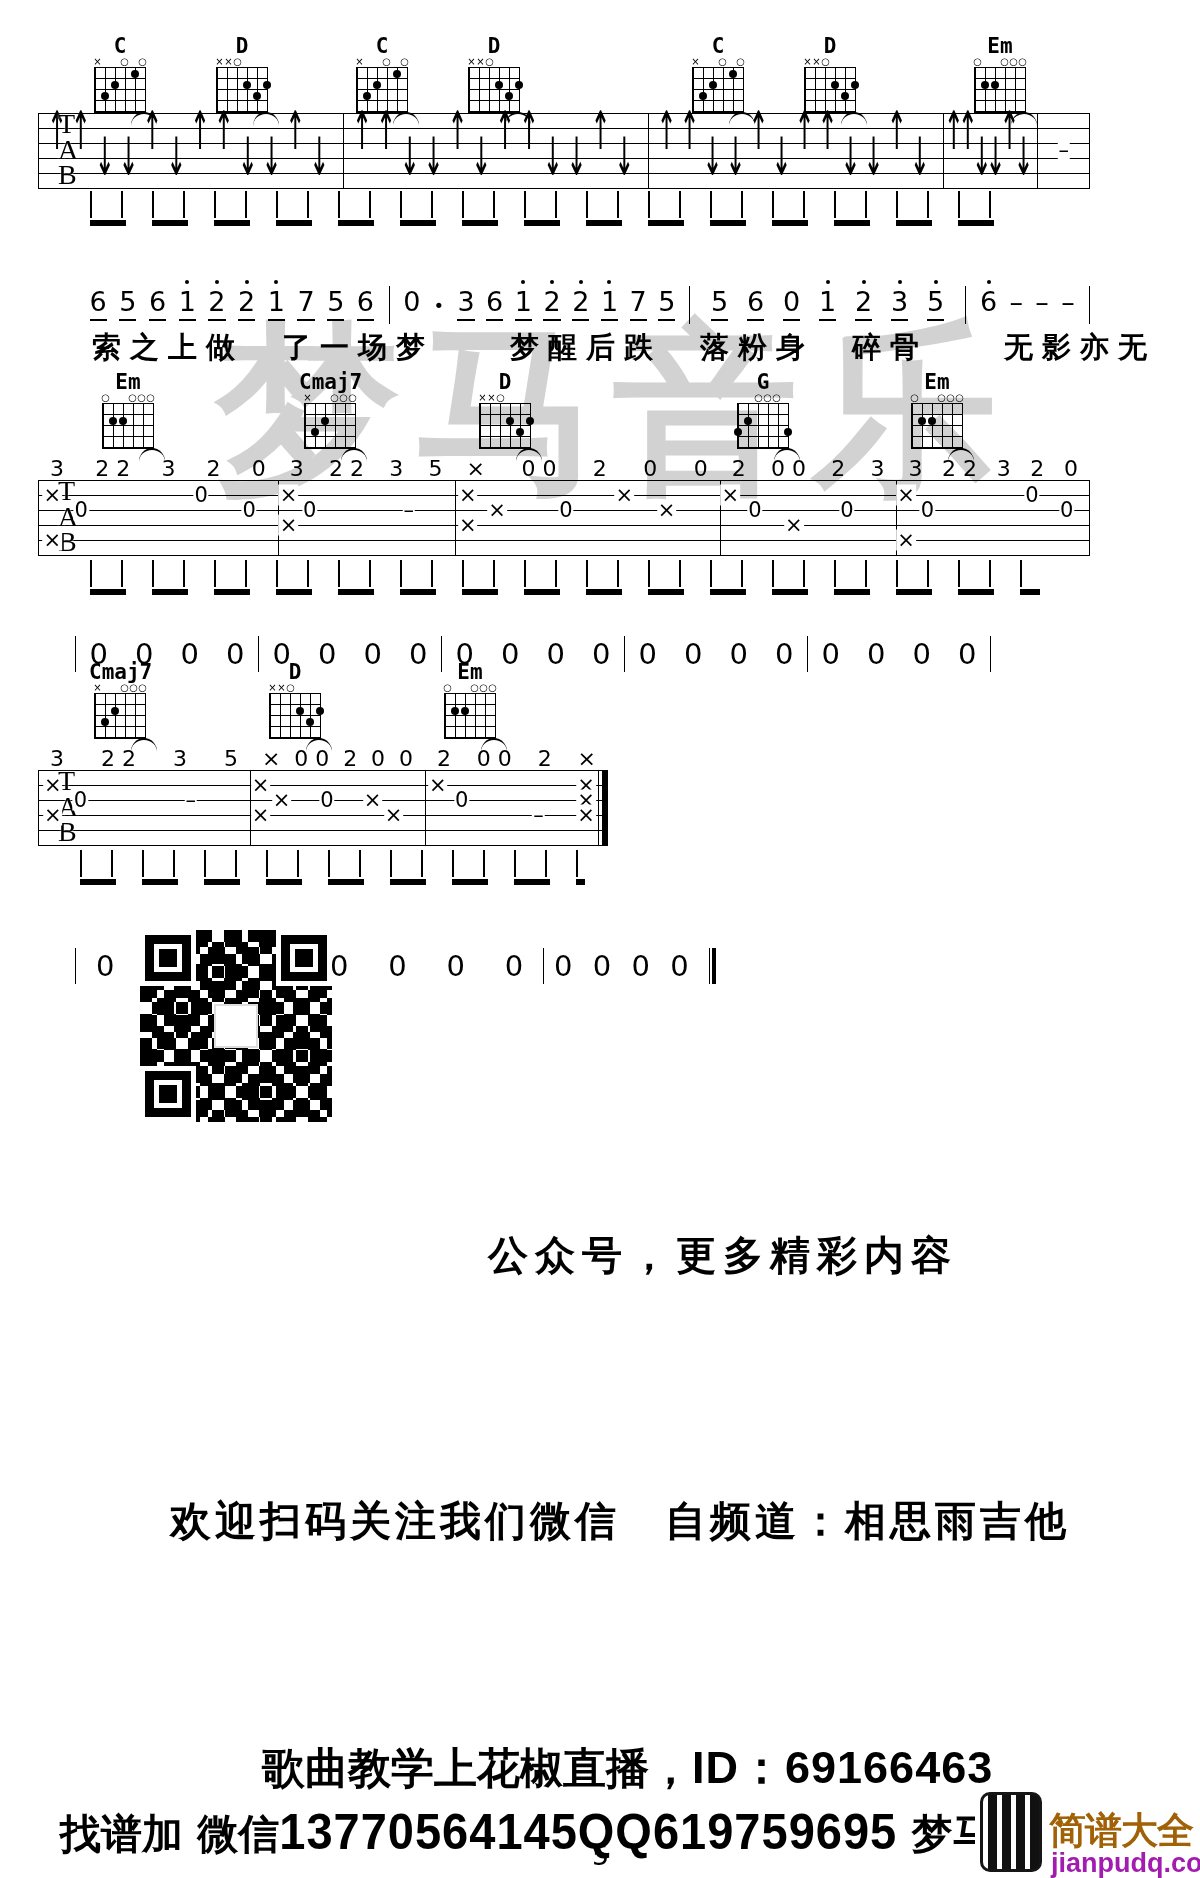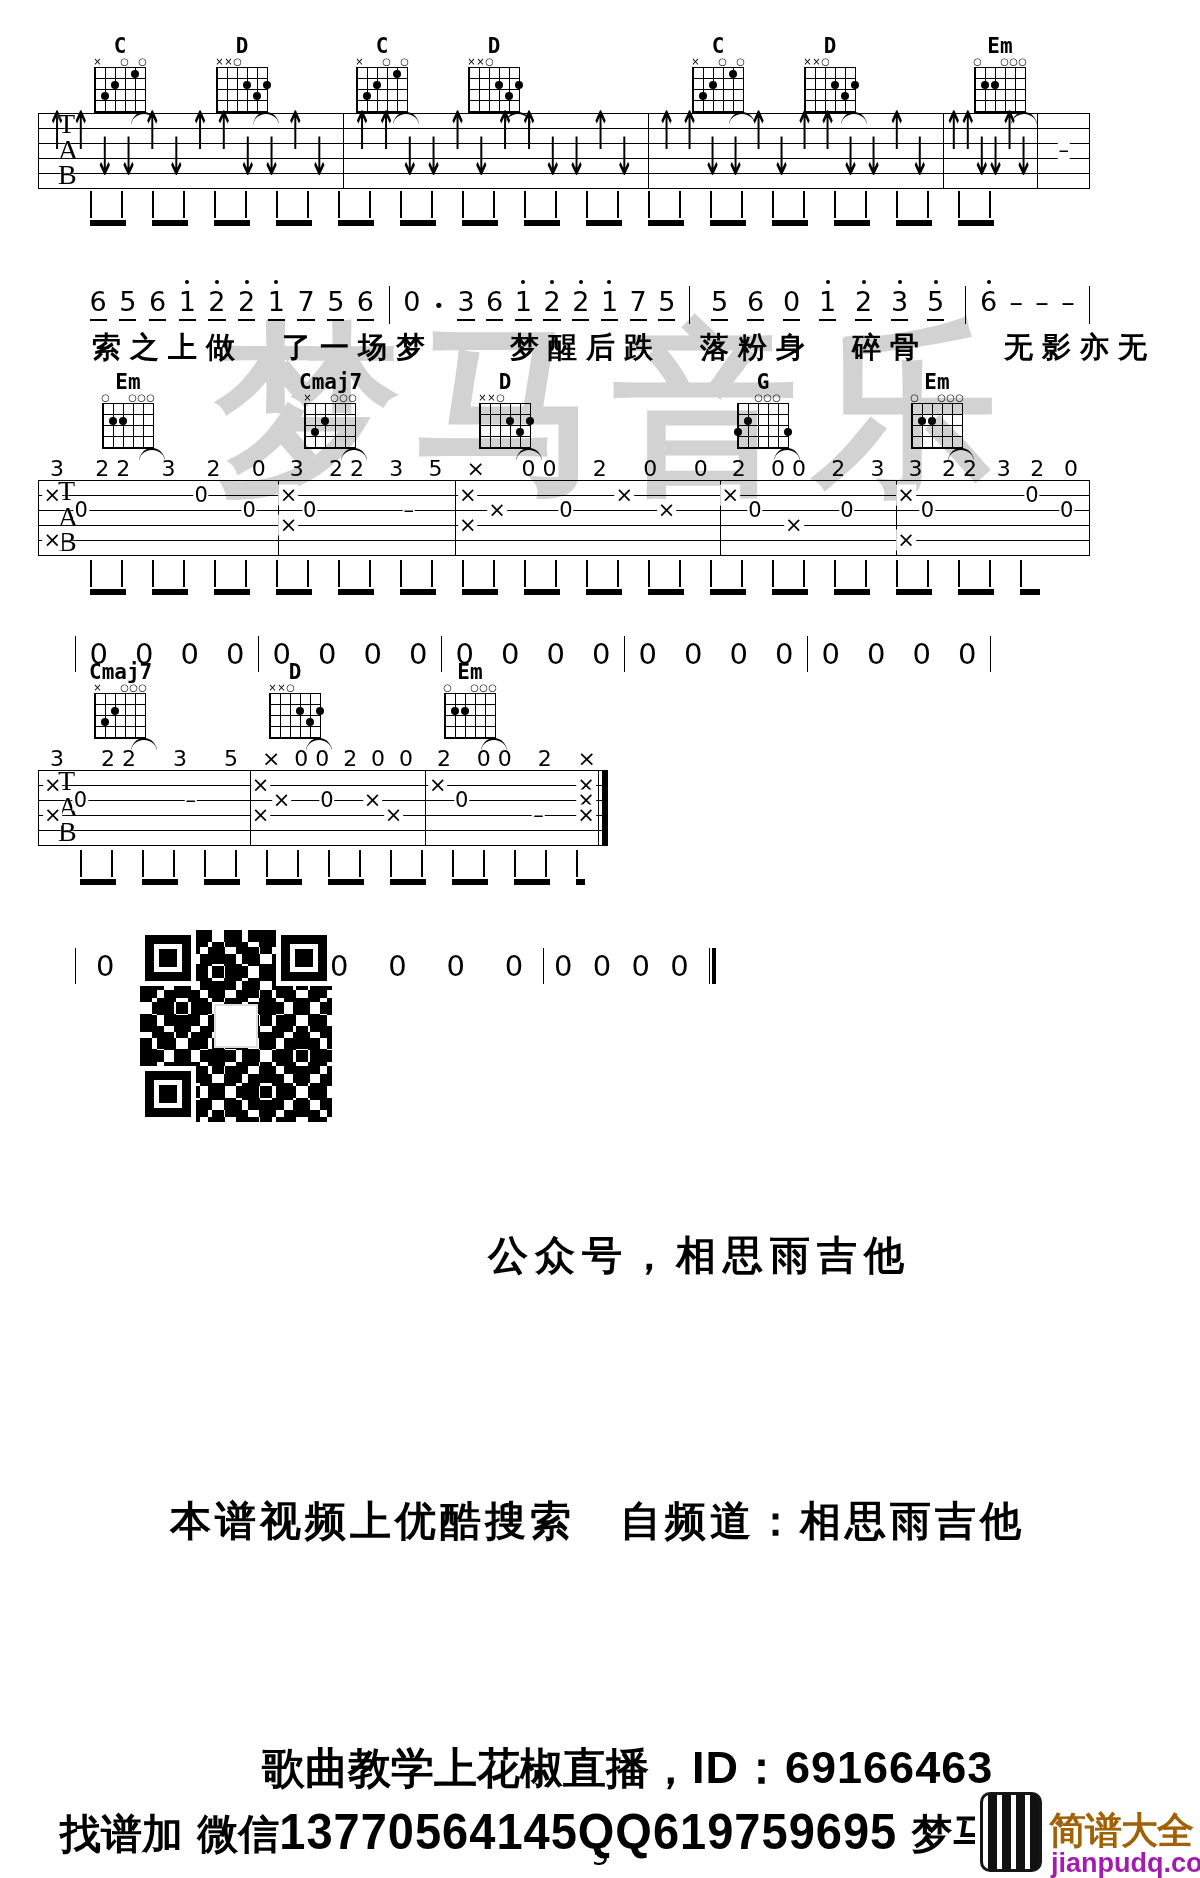--- a/index.html
+++ b/index.html
@@ -589,23 +589,23 @@
 
   <div class="lyr" style="left:92px;top:328px;">索之上做　了一场梦　　梦醒后跌　落粉身　碎骨　　无影亦无　　踪</div>
 
   <div class="qr">
     <div class="f tl"></div>
     <div class="f tr"></div>
     <div class="f bl"></div>
     <div class="ctr"></div>
   </div>
 
-  <div class="qrline callig" style="top:1228px;">公众号，相思雨吉他</div>
-
-  <div class="vline callig">本谱视频上优酷搜索　自频道：相思雨吉他</div>
+  <div class="qrline callig" style="top:1228px;">公众号，更多精彩内容</div>
+
+  <div class="vline callig">欢迎扫码关注我们微信　自频道：相思雨吉他</div>
 
   <div class="tline"><span class="callig">歌曲教学上花椒直播，</span><span class="num">ID：69166463</span></div>
 
   <div class="cline"><span class="callig">找谱加 微信</span><span class="num">13770564145</span><span class="num">  QQ </span><span class="num">619759695</span><span class="callig">  梦马音</span></div>
 
   <div class="logo">
     <div class="pic"></div>
     <div class="ltitle">简谱大全</div>
     <div class="ldomain">jianpudq.com</div>
   </div>

